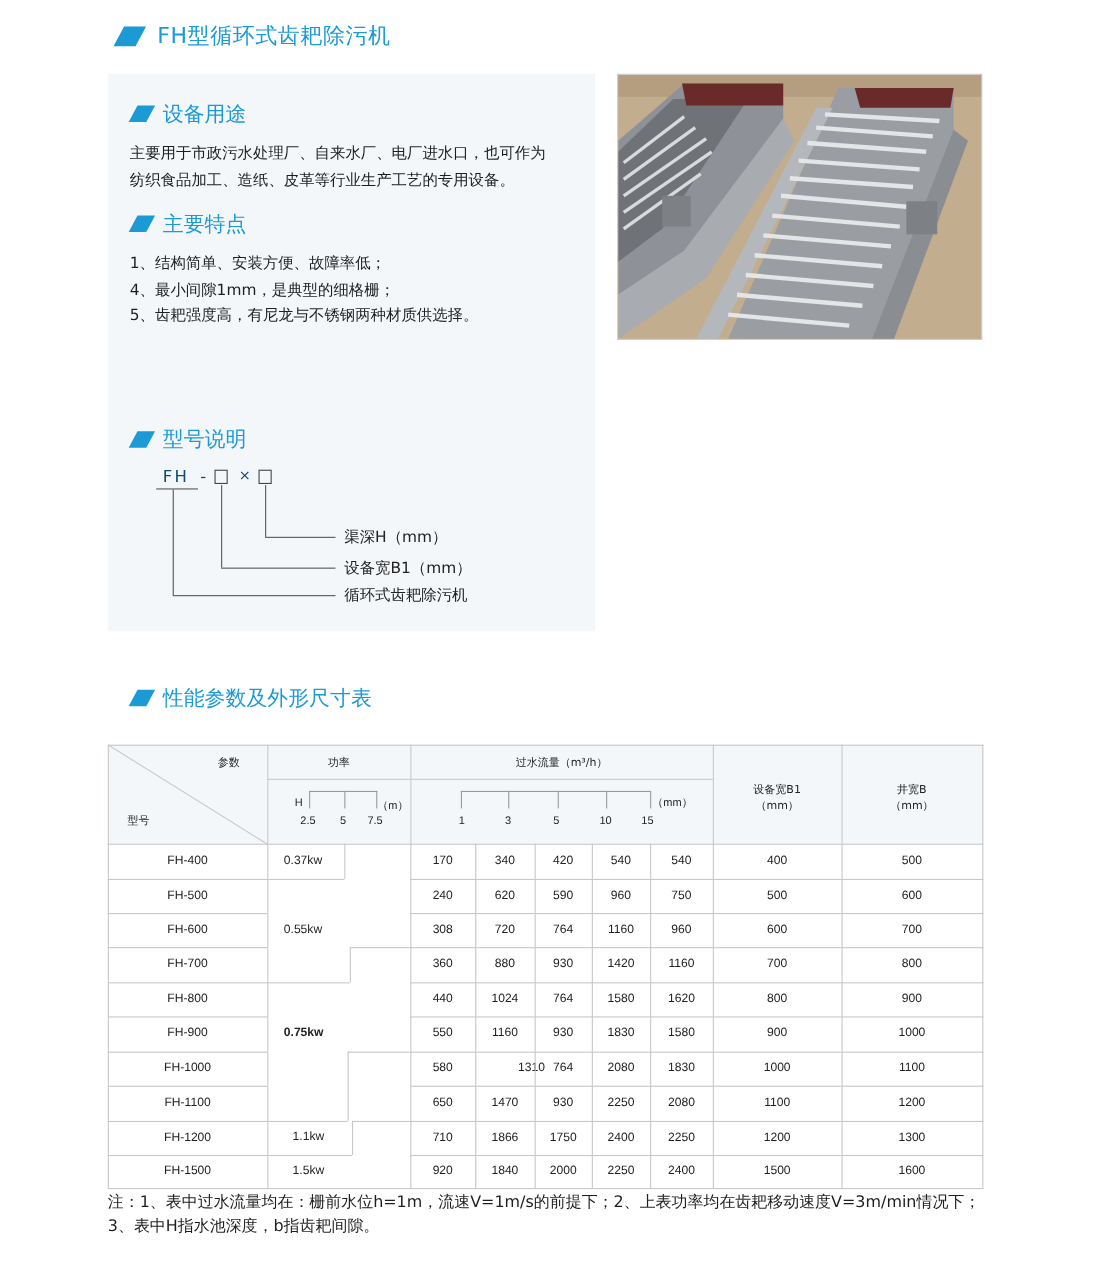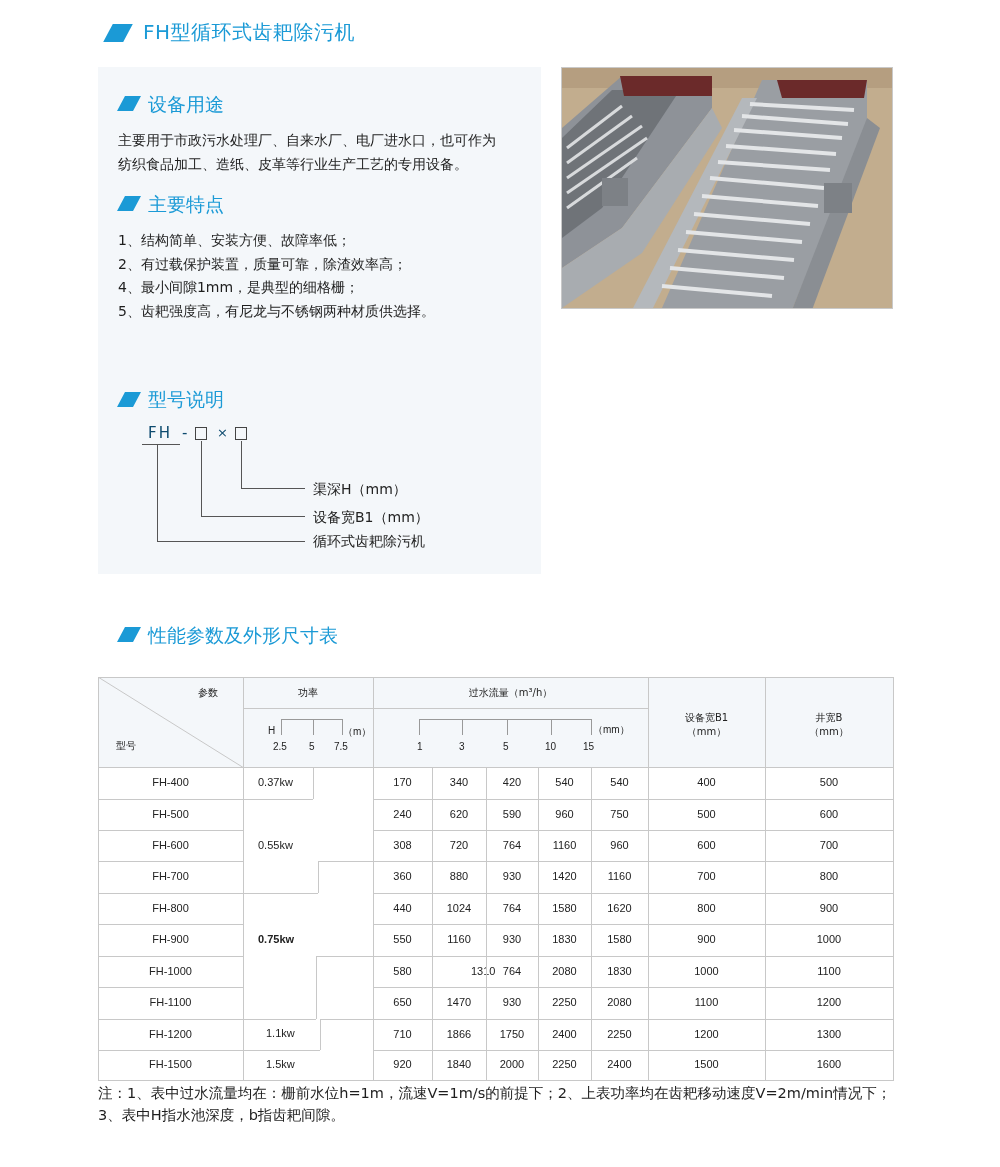--- a/index.html
+++ b/index.html
@@ -70,21 +70,20 @@
 
 <div class="marker" style="left:121px; top:96px;"></div>
 <div class="sec-head" style="left:148px; top:91px;">设备用途</div>
 <div class="para" style="left:118px; top:128px;">主要用于市政污水处理厂、自来水厂、电厂进水口，也可作为</div>
 <div class="para" style="left:118px; top:152px;">纺织食品加工、造纸、皮革等行业生产工艺的专用设备。</div>
 
 <div class="marker" style="left:121px; top:196px;"></div>
 <div class="sec-head" style="left:148px; top:191px;">主要特点</div>
 <div class="feat-list">
   <div class="feat-item">1、结构简单、安装方便、故障率低；</div>
-  <div class="feat-item">2、有过载保护装置，质量可靠，除渣效率高；</div>
   <div class="feat-item">4、最小间隙1mm，是典型的细格栅；</div>
   <div class="feat-item">5、齿耙强度高，有尼龙与不锈钢两种材质供选择。</div>
 </div>
 
 <div class="marker" style="left:121px; top:392px;"></div>
 <div class="sec-head" style="left:148px; top:386px;">型号说明</div>
 
 <div>
   <div class="code" style="left:148px; top:424px; letter-spacing:2px;">FH</div>
   <div class="ln" style="left:142px; top:444px; width:38px; height:1px;"></div>
@@ -316,15 +315,15 @@
       <div class="hline" style="left:145px; top:373px; width:77px;"></div>
       <div class="cell" style="left:160px; top:99px;">0.37kw</div>
       <div class="cell" style="left:160px; top:162px;">0.55kw</div>
       <div class="cell" style="left:160px; top:256px;font-weight:bold;">0.75kw</div>
       <div class="cell" style="left:168px; top:350px;">1.1kw</div>
       <div class="cell" style="left:168px; top:381px;">1.5kw</div>
     </div>
 </div>
 
 <div class="note">
-  <div>注：1、表中过水流量均在：栅前水位h=1m，流速V=1m/s的前提下；2、上表功率均在齿耙移动速度V=2m/min情况下；</div>
+  <div>注：1、表中过水流量均在：栅前水位h=1m，流速V=1m/s的前提下；2、上表功率均在齿耙移动速度V=3m/min情况下；</div>
   <div>3、表中H指水池深度，b指齿耙间隙。</div>
 </div>
 
 </body></html>

